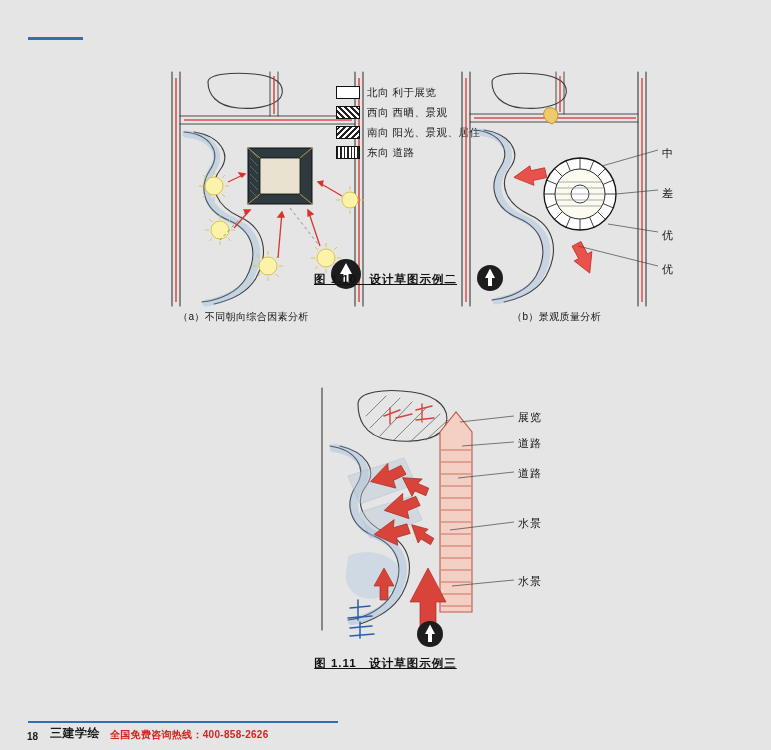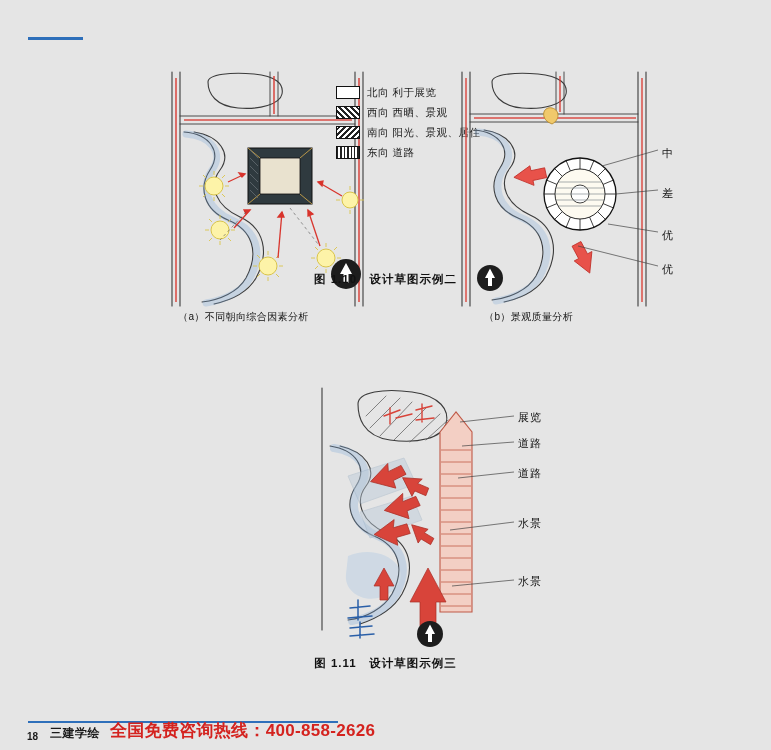--- a/index.html
+++ b/index.html
@@ -90,30 +90,31 @@
   .legend-text { letter-spacing: 0.5px; }
 
   .cap-a, .cap-b {
     position: absolute;
     font-size: 10px;
     color: #111;
     letter-spacing: 0.4px;
     white-space: nowrap;
   }
   .cap-a { left: 178px; top: 250px; }
-  .cap-b { left: 484px; top: 250px; }
+  .cap-b { left: 512px; top: 250px; }
 
   .fig-title {
     position: absolute;
     width: 771px;
     text-align: center;
     font-size: 11.5px;
     font-weight: bold;
     color: #111;
     letter-spacing: 1px;
+    text-decoration: underline;
   }
   .fig110-title { top: 272px; }
 
   
   .fig111 {
     position: absolute;
     left: 0;
     top: 380px;
     width: 665px;
     height: 290px;
@@ -165,21 +166,21 @@
     bottom: 8px;
     font-size: 12px;
     font-weight: bold;
     color: #1a1a1a;
     letter-spacing: 0.5px;
   }
   .hotline {
     position: absolute;
     left: 110px;
     bottom: 8px;
-    font-size: 17px;
+    font-size: 10px;
     font-weight: bold;
     color: #d4231f;
     letter-spacing: 0.3px;
   }
   svg { display: block; overflow: visible; }
 </style>
 </head>
 <body>
 
 <div class="page">

